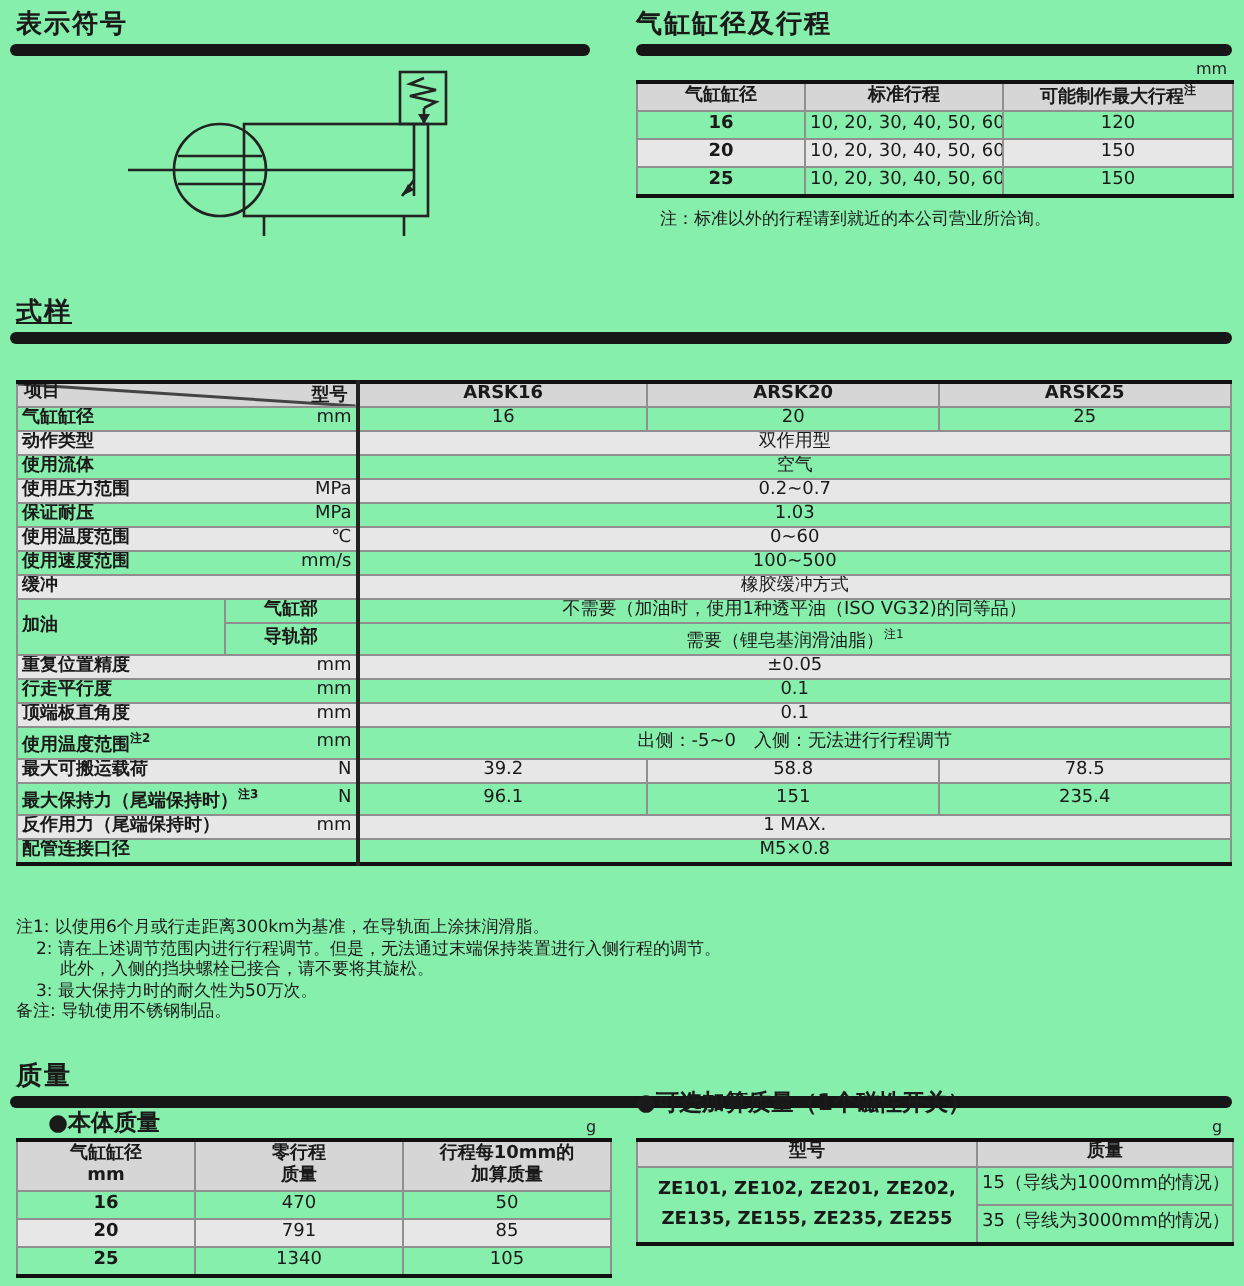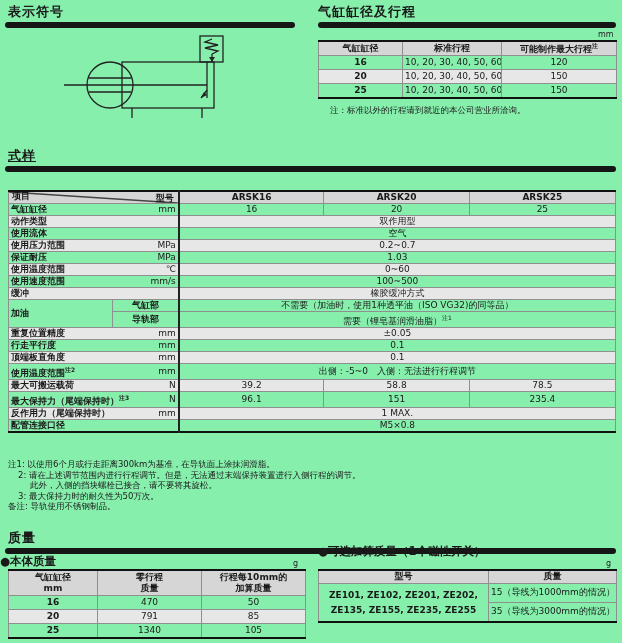--- a/index.html
+++ b/index.html
@@ -312,21 +312,21 @@
     <div class="note-line">注1: 以使用6个月或行走距离300km为基准，在导轨面上涂抹润滑脂。</div>
     <div class="note-line ind1">2: 请在上述调节范围内进行行程调节。但是，无法通过末端保持装置进行入侧行程的调节。</div>
     <div class="note-line ind2">此外，入侧的挡块螺栓已接合，请不要将其旋松。</div>
     <div class="note-line ind1">3: 最大保持力时的耐久性为50万次。</div>
     <div class="note-line">备注: 导轨使用不锈钢制品。</div>
   </div>
 
   <div class="sec-title" style="left:8px;top:529px;">质量</div>
   <div class="bar" style="left:5px;top:548px;width:611px;"></div>
 
-  <div class="sub-title" style="left:0;top:554px;">●本体质量</div>
+  <div class="sub-title" style="left:24px;top:554px;">●本体质量</div>
   <div class="unit-label" style="left:293px;top:559px;">g</div>
 
   <table class="wtable-left">
     <colgroup>
         <col style="width:89px">
         <col style="width:104px">
         <col style="width:104px">
       </colgroup>
     <tbody>
         <tr>

